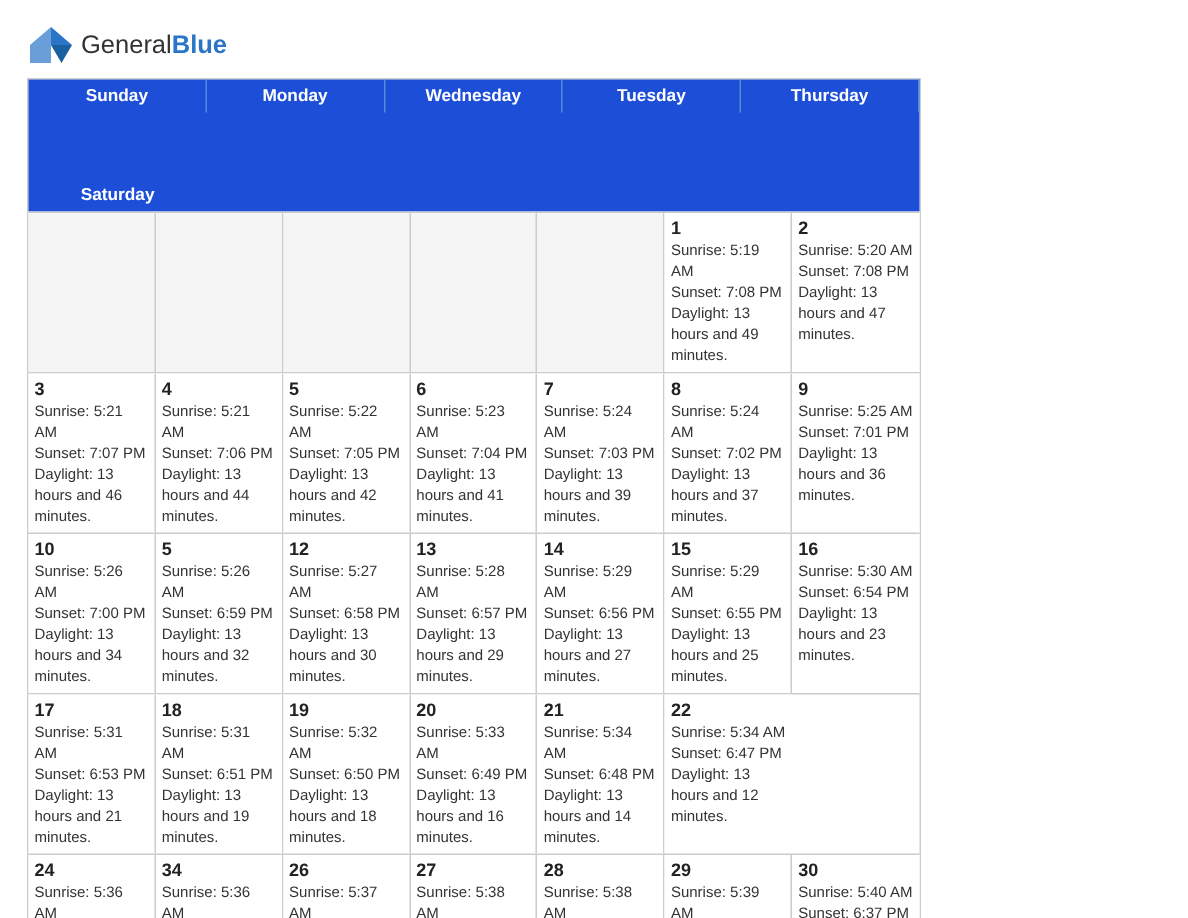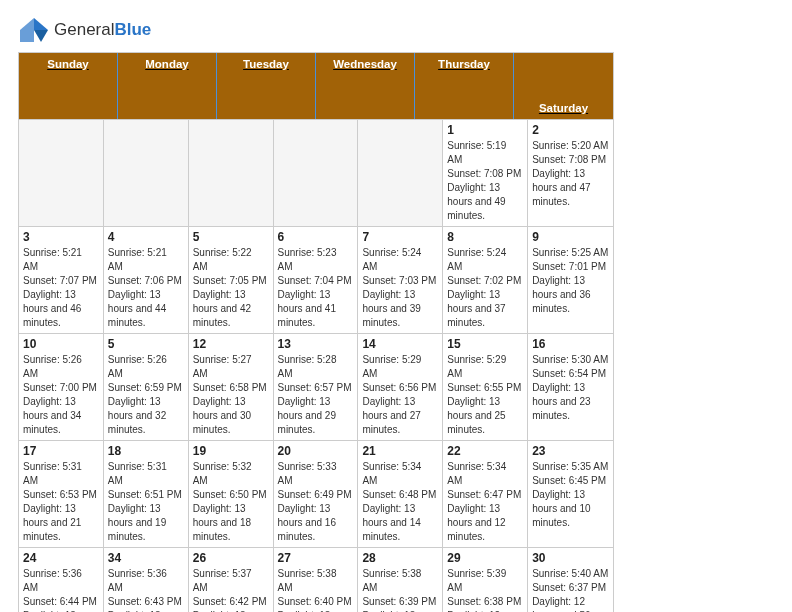--- a/index.html
+++ b/index.html
@@ -46,23 +46,22 @@
       color: #444;
     }
     .calendar {
       flex: 1;
       display: flex;
       flex-direction: column;
       border: 1px solid #ccc;
     }
     .cal-header-row {
       display: grid;
-      grid-template-columns: repeat(6, 1fr);
-      background: #a16207;
-      text-decoration: underline;
+      grid-template-columns: repeat(5, 1fr);
+      background: #1d4ed8;
     }
     .cal-header-cell {
       color: #fff;
       font-size: 11.5px;
       font-weight: bold;
       text-align: center;
       padding: 5px 2px;
       border-right: 1px solid #4a90d9;
     }
     .cal-header-cell:last-child {
@@ -125,22 +124,22 @@
     <div class="title-block">
       <div class="calendar-title"></div>
       <div class="calendar-subtitle"></div>
     </div>
   </div>
 
   <div class="calendar">
     <div class="cal-header-row">
     <div class="cal-header-cell">Sunday</div>
         <div class="cal-header-cell">Monday</div>
+        <div class="cal-header-cell">Wednesday</div>
         <div class="cal-header-cell">Tuesday</div>
-        <div class="cal-header-cell">Wednesday</div>
         <div class="cal-header-cell">Thursday</div>
         <div class="cal-header-cell">Saturday</div>
       </div>
     <div class="cal-body">
     <div class="cal-week">
           <div class="cal-cell empty"></div>
           <div class="cal-cell empty"></div>
           <div class="cal-cell empty"></div>
           <div class="cal-cell empty"></div>
           <div class="cal-cell empty"></div>
@@ -231,24 +230,20 @@
             <div class="day-info">Sunrise: 5:33 AM<br>Sunset: 6:49 PM<br>Daylight: 13 hours and 16 minutes.</div>
           </div>
           <div class="cal-cell">
             <div class="day-number">21</div>
             <div class="day-info">Sunrise: 5:34 AM<br>Sunset: 6:48 PM<br>Daylight: 13 hours and 14 minutes.</div>
           </div>
           <div class="cal-cell">
             <div class="day-number">22</div>
             <div class="day-info">Sunrise: 5:34 AM<br>Sunset: 6:47 PM<br>Daylight: 13 hours and 12 minutes.</div>
           </div>
-          <div class="cal-cell">
-            <div class="day-number">23</div>
-            <div class="day-info">Sunrise: 5:35 AM<br>Sunset: 6:45 PM<br>Daylight: 13 hours and 10 minutes.</div>
-          </div>
         </div>
         <div class="cal-week">
           <div class="cal-cell">
             <div class="day-number">24</div>
             <div class="day-info">Sunrise: 5:36 AM<br>Sunset: 6:44 PM<br>Daylight: 13 hours and 8 minutes.</div>
           </div>
           <div class="cal-cell">
             <div class="day-number">34</div>
             <div class="day-info">Sunrise: 5:36 AM<br>Sunset: 6:43 PM<br>Daylight: 13 hours and 6 minutes.</div>
           </div>

